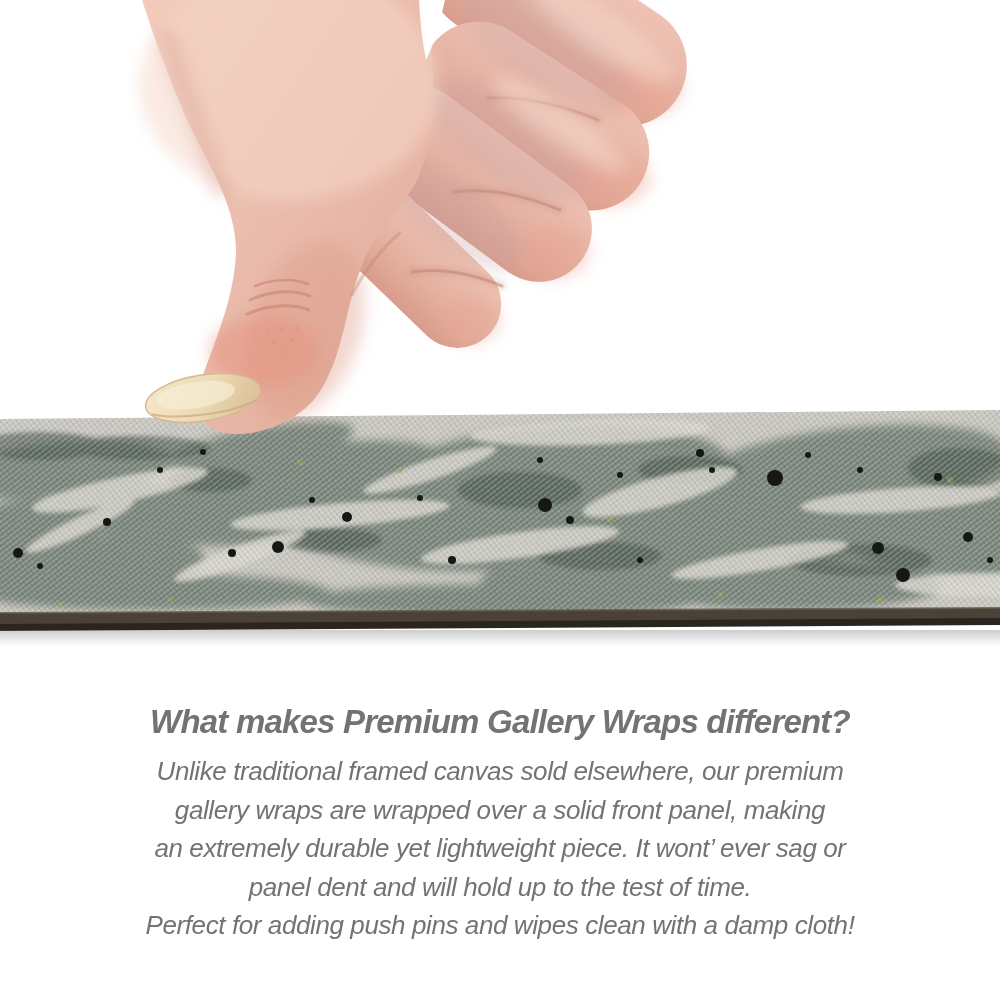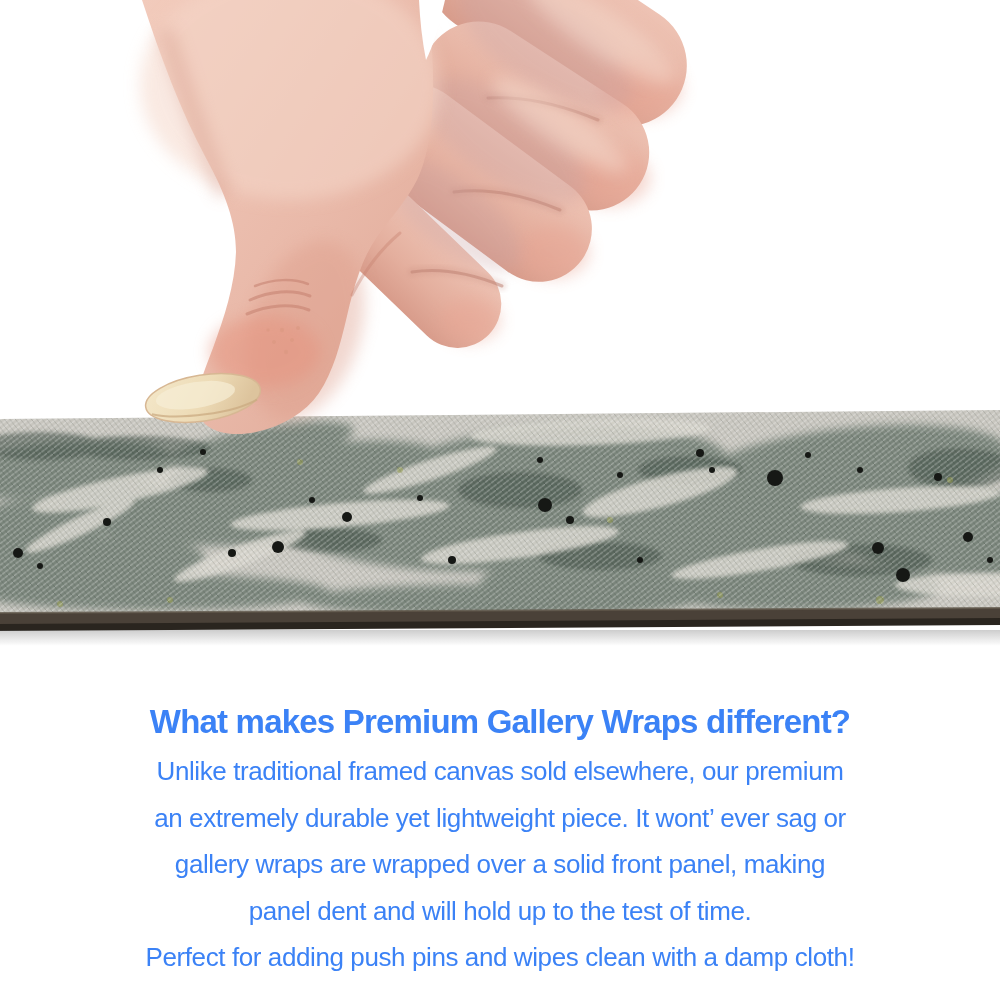--- a/index.html
+++ b/index.html
@@ -3,29 +3,29 @@
 <meta charset="utf-8">
 <style>
   html,body{margin:0;padding:0;background:#ffffff;}
   .stage{
     position:relative;width:1000px;height:1000px;background:#ffffff;
     overflow:hidden;font-family:"Liberation Sans",sans-serif;
   }
   .photo-svg{position:absolute;left:0;top:0;width:1000px;height:1000px;display:block;}
   .copy{
     position:absolute;left:0;top:700px;width:1000px;text-align:center;
-    color:#3b82f6;
+    color:#737373;font-style:italic;
   }
   .headline{
     font-size:33px;line-height:44px;font-weight:600;letter-spacing:-0.8px;
     margin:0 0 8px 0;
   }
   .bodyline{
     font-size:26px;line-height:38.5px;font-weight:400;letter-spacing:-0.4px;
-    margin:8px;
+    margin:0;
   }
 </style>
 </head>
 <body>
 
 <div class="stage">
 
   <svg class="photo-svg" viewBox="0 0 1000 1000">
     <defs>
       <linearGradient id="skin" x1="0" y1="0" x2="1" y2="1">
@@ -245,19 +245,19 @@
         </g>
       </g>
 
       <path d="M419,0 L445,0 C439,26 433,46 426,60 C422,40 420,20 419,0 Z" fill="#ffffff"></path>
     </g>
   </svg>
 
   <div class="copy">
     <div class="headline">What makes Premium Gallery Wraps different?</div>
     <div class="bodyline">Unlike traditional framed canvas sold elsewhere, our premium</div>
+    <div class="bodyline">gallery wraps are wrapped over a solid front panel, making</div>
     <div class="bodyline">an extremely durable yet lightweight piece. It wont’ ever sag or</div>
-    <div class="bodyline">gallery wraps are wrapped over a solid front panel, making</div>
     <div class="bodyline">panel dent and will hold up to the test of time.</div>
     <div class="bodyline">Perfect for adding push pins and wipes clean with a damp cloth!</div>
   </div>
 
 </div>
 
 </body></html>

